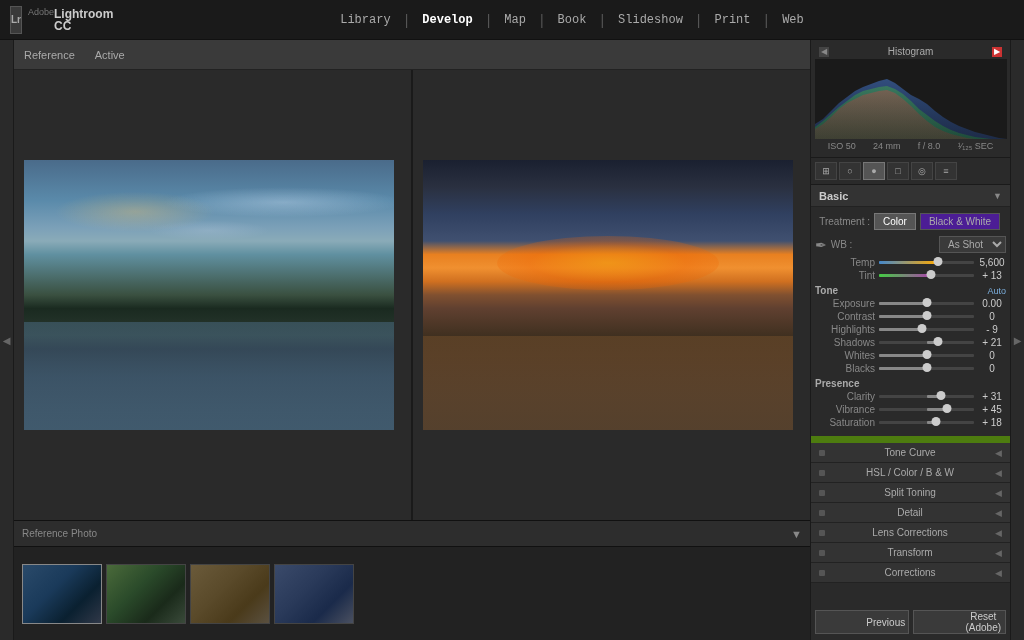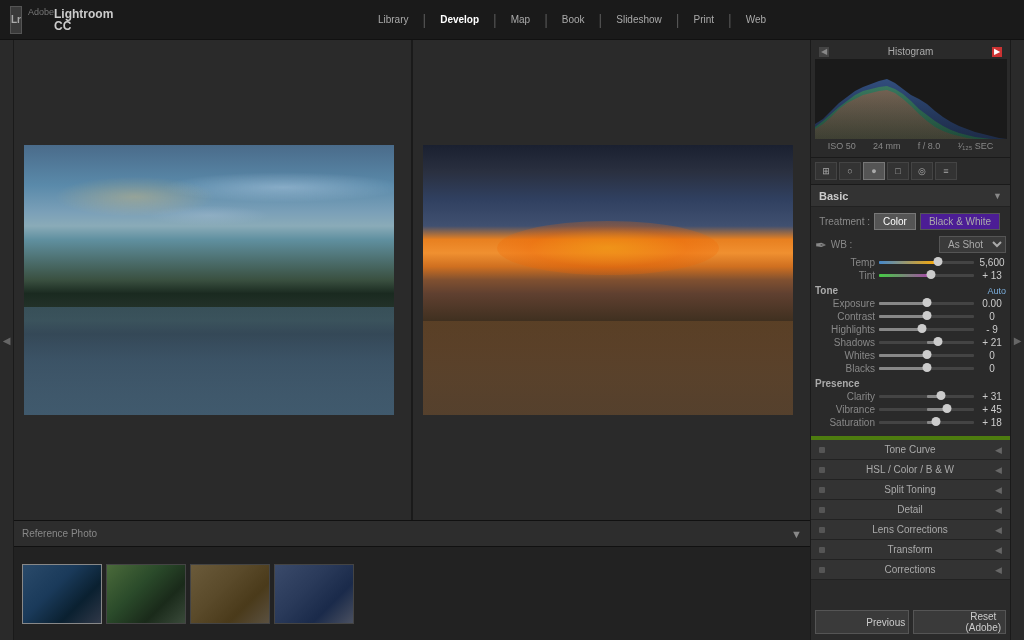--- a/index.html
+++ b/index.html
@@ -59,23 +59,24 @@
     #nav-menu {
       flex: 1;
       display: flex;
       align-items: center;
       justify-content: center;
       gap: 2px;
     }
     .nav-item {
       padding: 4px 12px;
       color: #aaa;
-      font-size: 10px;
+      font-size: 12px;
       cursor: pointer;
       border-radius: 2px;
+      font-family: Liberation Mono, monospace;
     }
     .nav-item.active {
       color: #fff;
       font-weight: bold;
     }
     .nav-separator {
       color: #555;
       font-size: 14px;
     }
 
@@ -348,21 +349,21 @@
       align-items: center;
       padding: 2px 4px;
       gap: 4px;
       border-bottom: 1px solid #1a1a1a;
       font-size: 10px;
       color: #888;
     }
 
     
     .panel-section {
-      border-bottom: 4px solid #4d7c0f;
+      border-bottom: 7px solid #4d7c0f;
     }
     .panel-header {
       height: 22px;
       background: #333;
       display: flex;
       align-items: center;
       justify-content: space-between;
       padding: 0 8px;
       cursor: pointer;
       border-bottom: 1px solid #222;
@@ -585,20 +586,24 @@
 </div>
 
 <div id="main-content">
 
   <div id="left-panel">
     <span id="left-arrow">◀</span>
   </div>
 
   <div id="center-area">
 
+    <div id="toolbar">
+      <span class="toolbar-label">Reference</span>
+      <span class="toolbar-label">Active</span>
+    </div>
 
     <div id="image-area">
 
       <div class="image-pane">
         <div class="photo-container">
           <div class="ref-photo">
             <div class="ref-photo-clouds"></div>
           </div>
         </div>
       </div>

